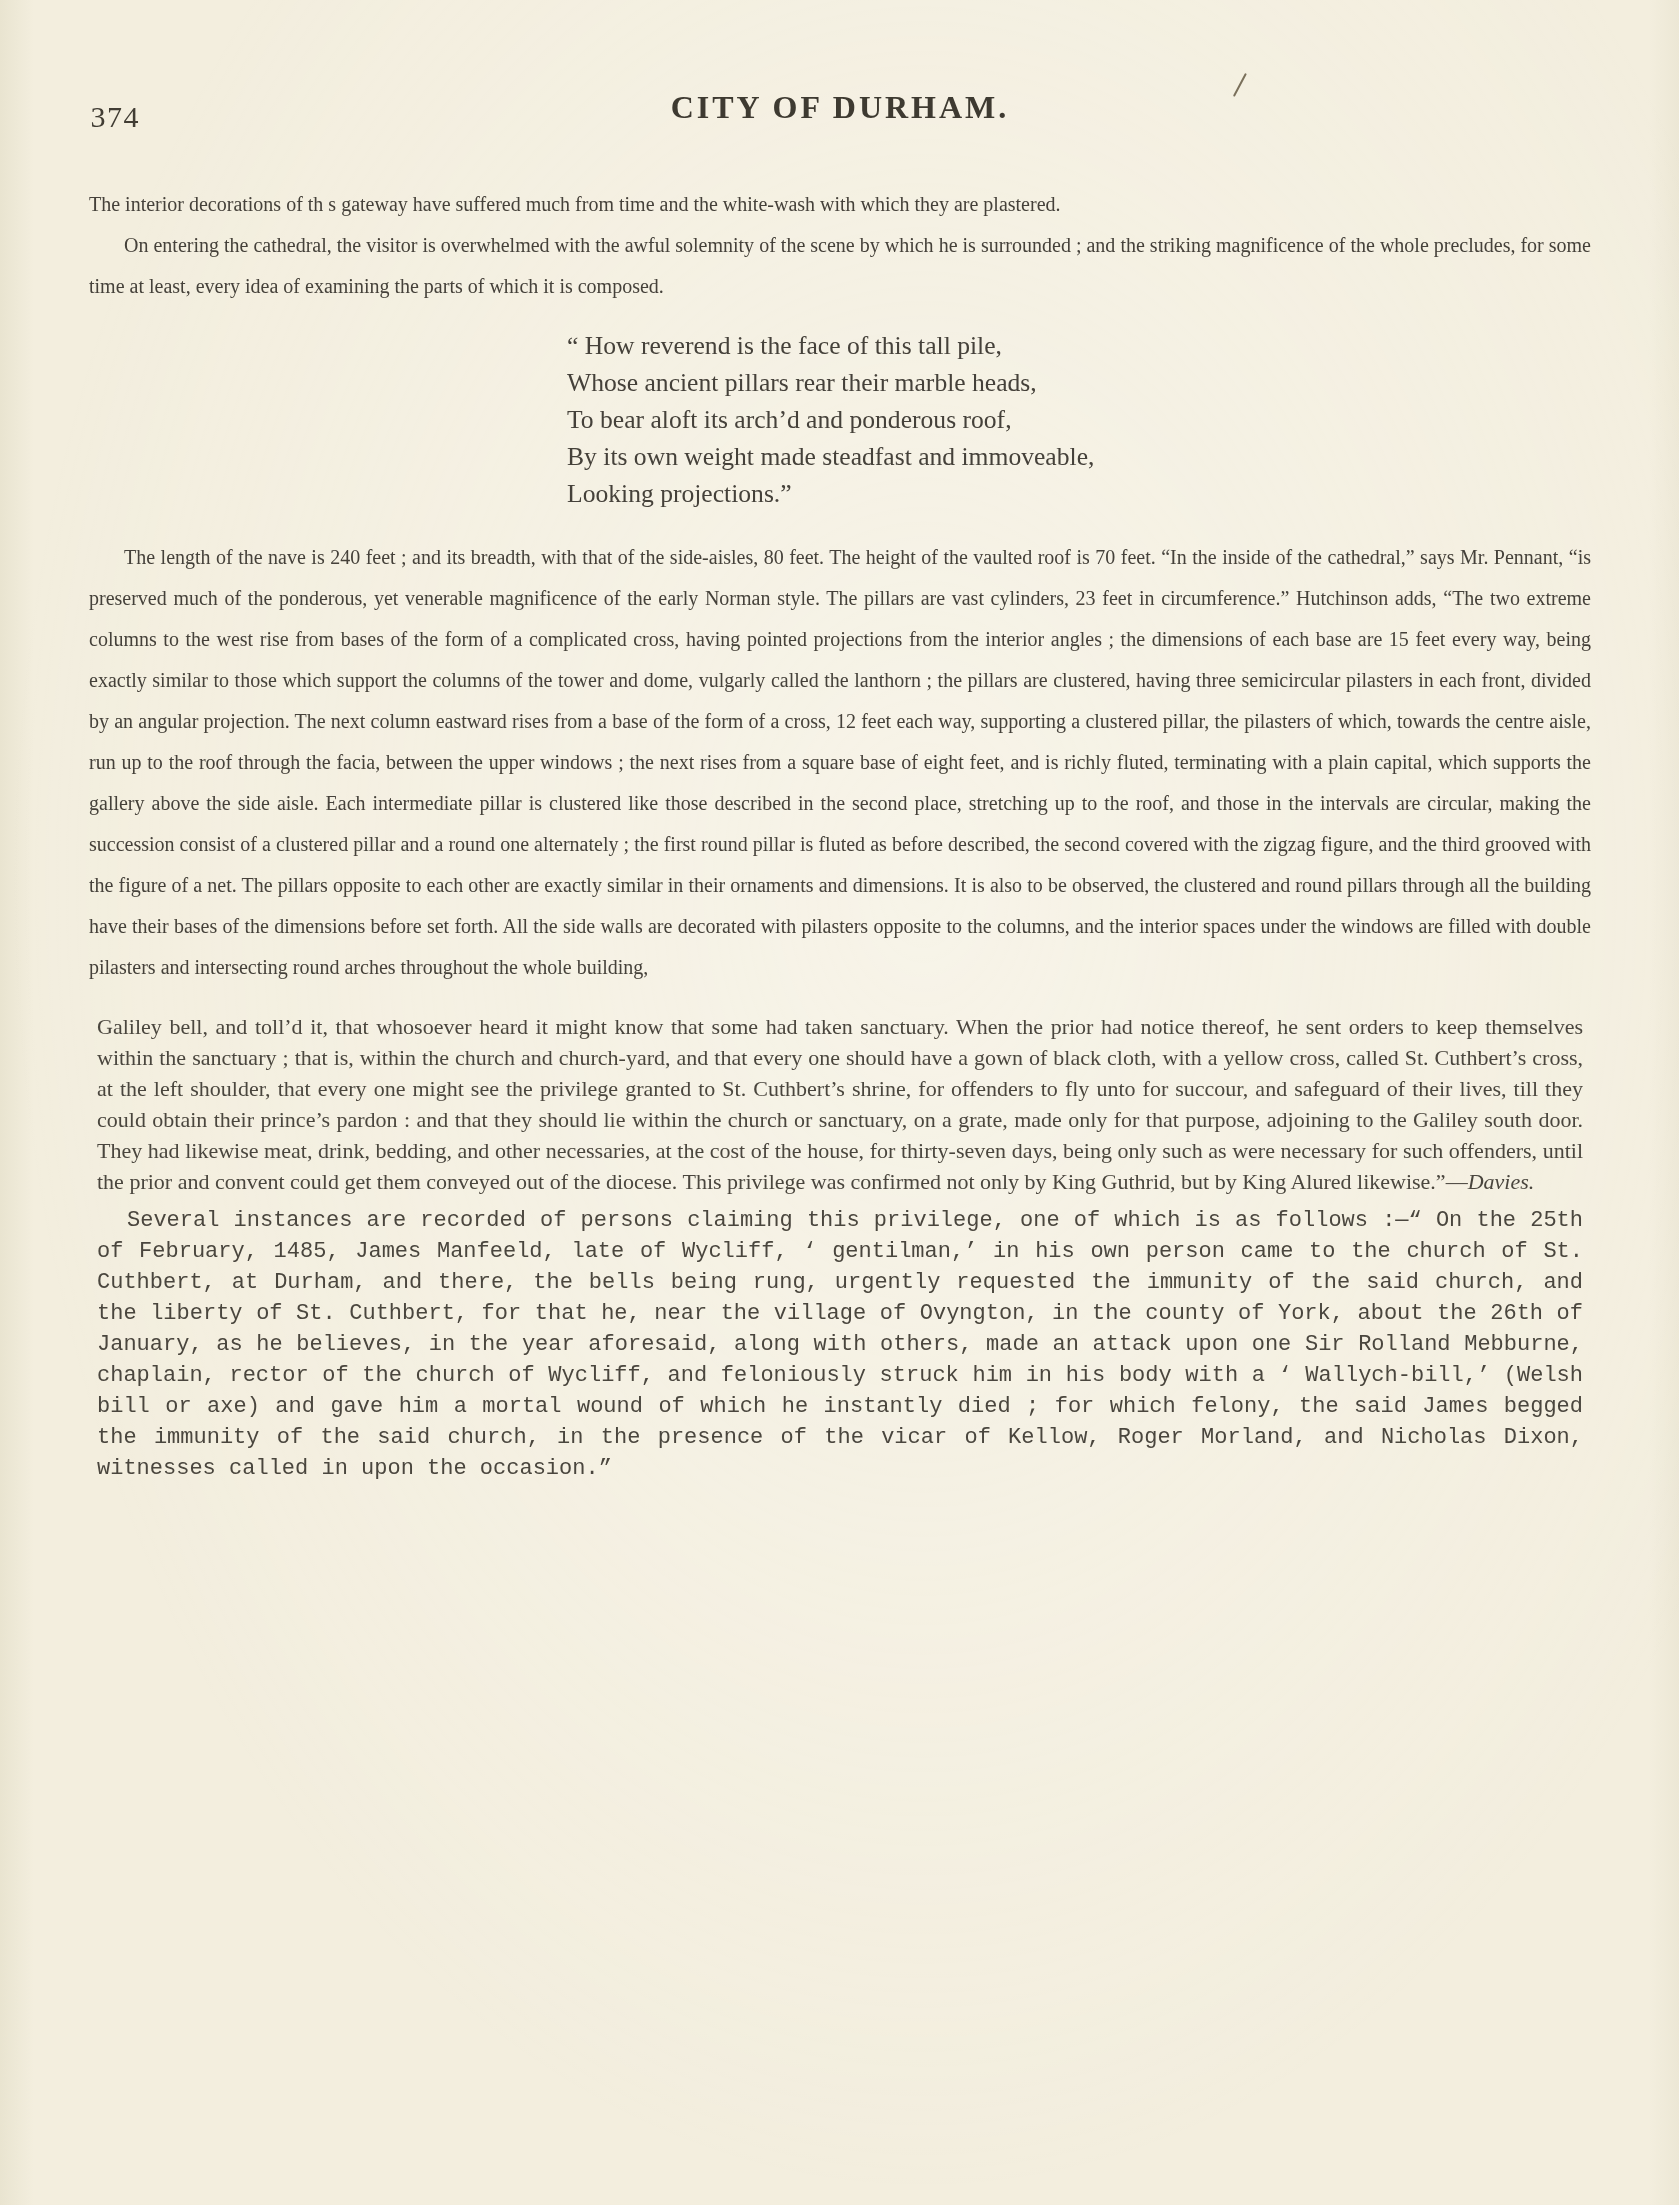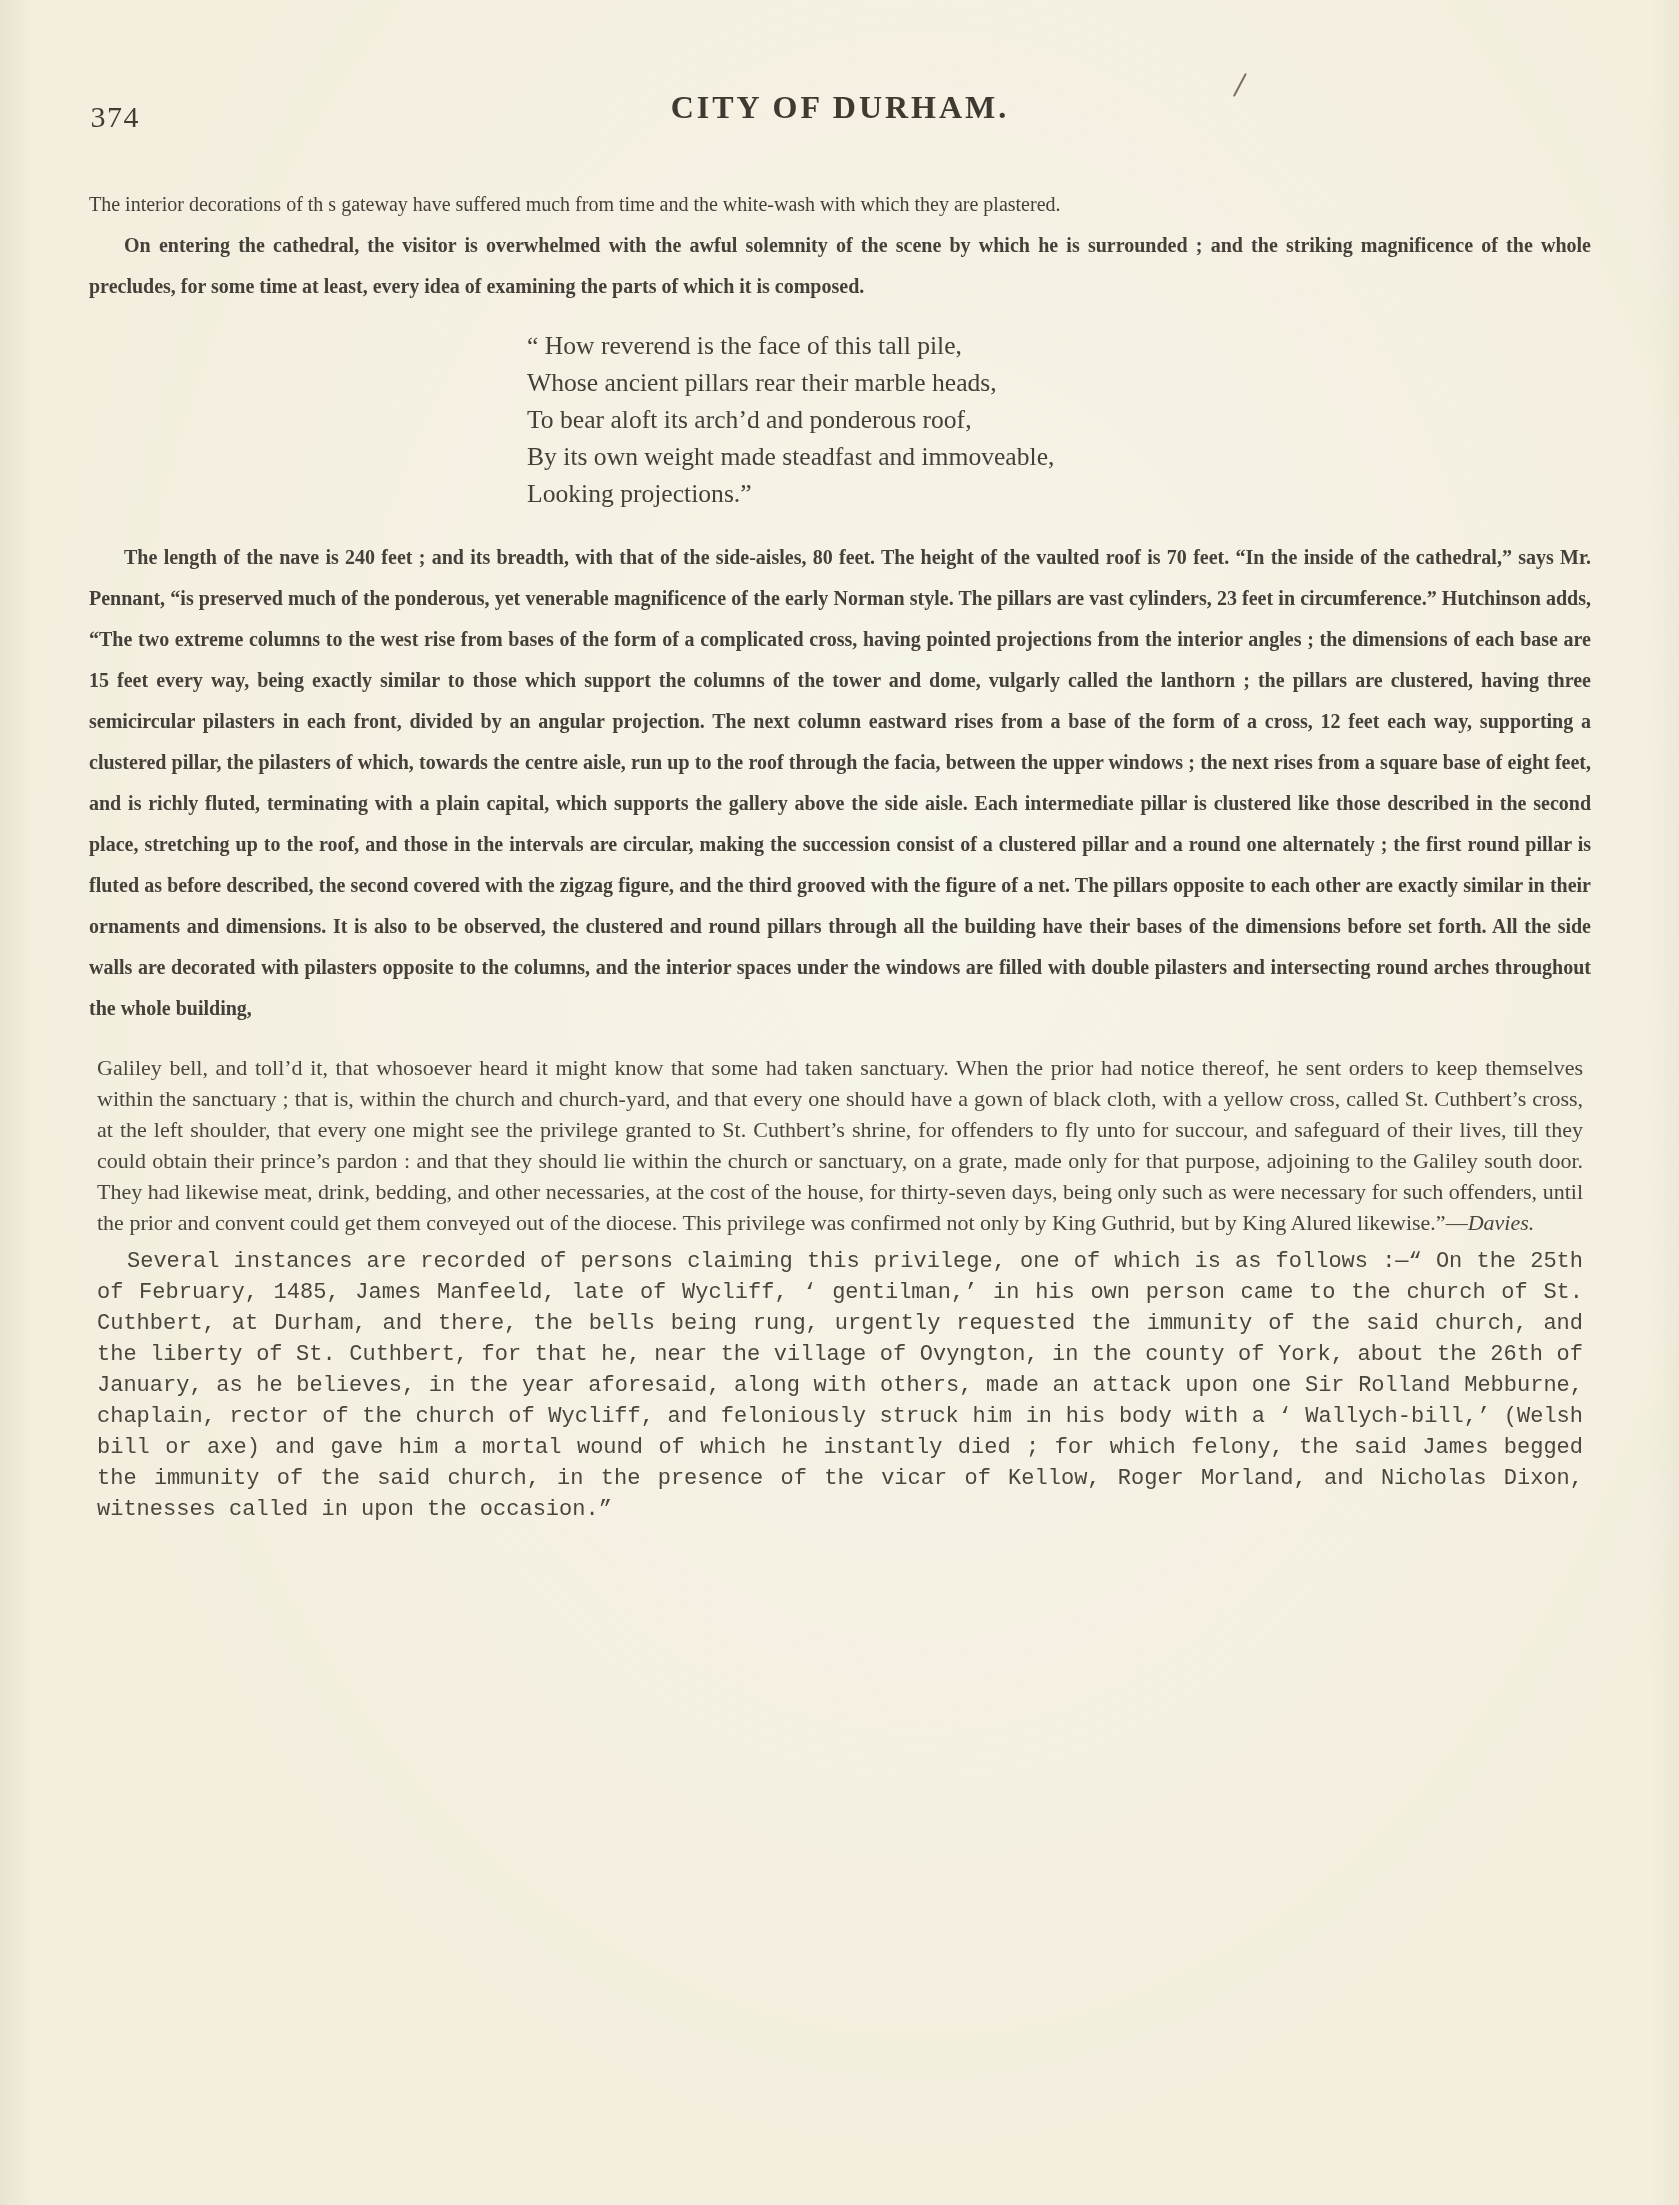--- a/index.html
+++ b/index.html
@@ -32,25 +32,25 @@
     position: absolute; top: 72px; left: 1150px;
     width: 2.3px; height: 25.6px; background: rgba(82,70,45,0.75);
     transform: rotate(28deg); border-radius: 1.5px;
   }
 
   
   .body-para {
     margin: 0; font-size: 20px; line-height: 41px;
     text-align: justify; color: #45413a;
   }
-  .body-para.indent { text-indent: 35px; font-weight: bold; }
+  .body-para.indent { text-indent: 35px; }
   .first-para { margin-top: 39px; }
 
   .verse { margin: 19.6px 0 25.6px 438px; }
-  .verse-line { font-size: 25.6px; line-height: 37px; color: #45413a; white-space: pre; }
+  .verse-line { font-size: 25.6px; line-height: 37px; color: #45413a; white-space: pre; margin-left: 40px; }
 
   
   .footnote { margin-top: 22.6px; }
   .foot-para {
     margin: 8px; font-size: 22px; line-height: 31px;
     text-align: justify; color: #4a463e;
   }
   .foot-para.indent { text-indent: 30px; font-family: Liberation Mono, monospace; }
   .attrib { font-style: italic; }
 </style>

